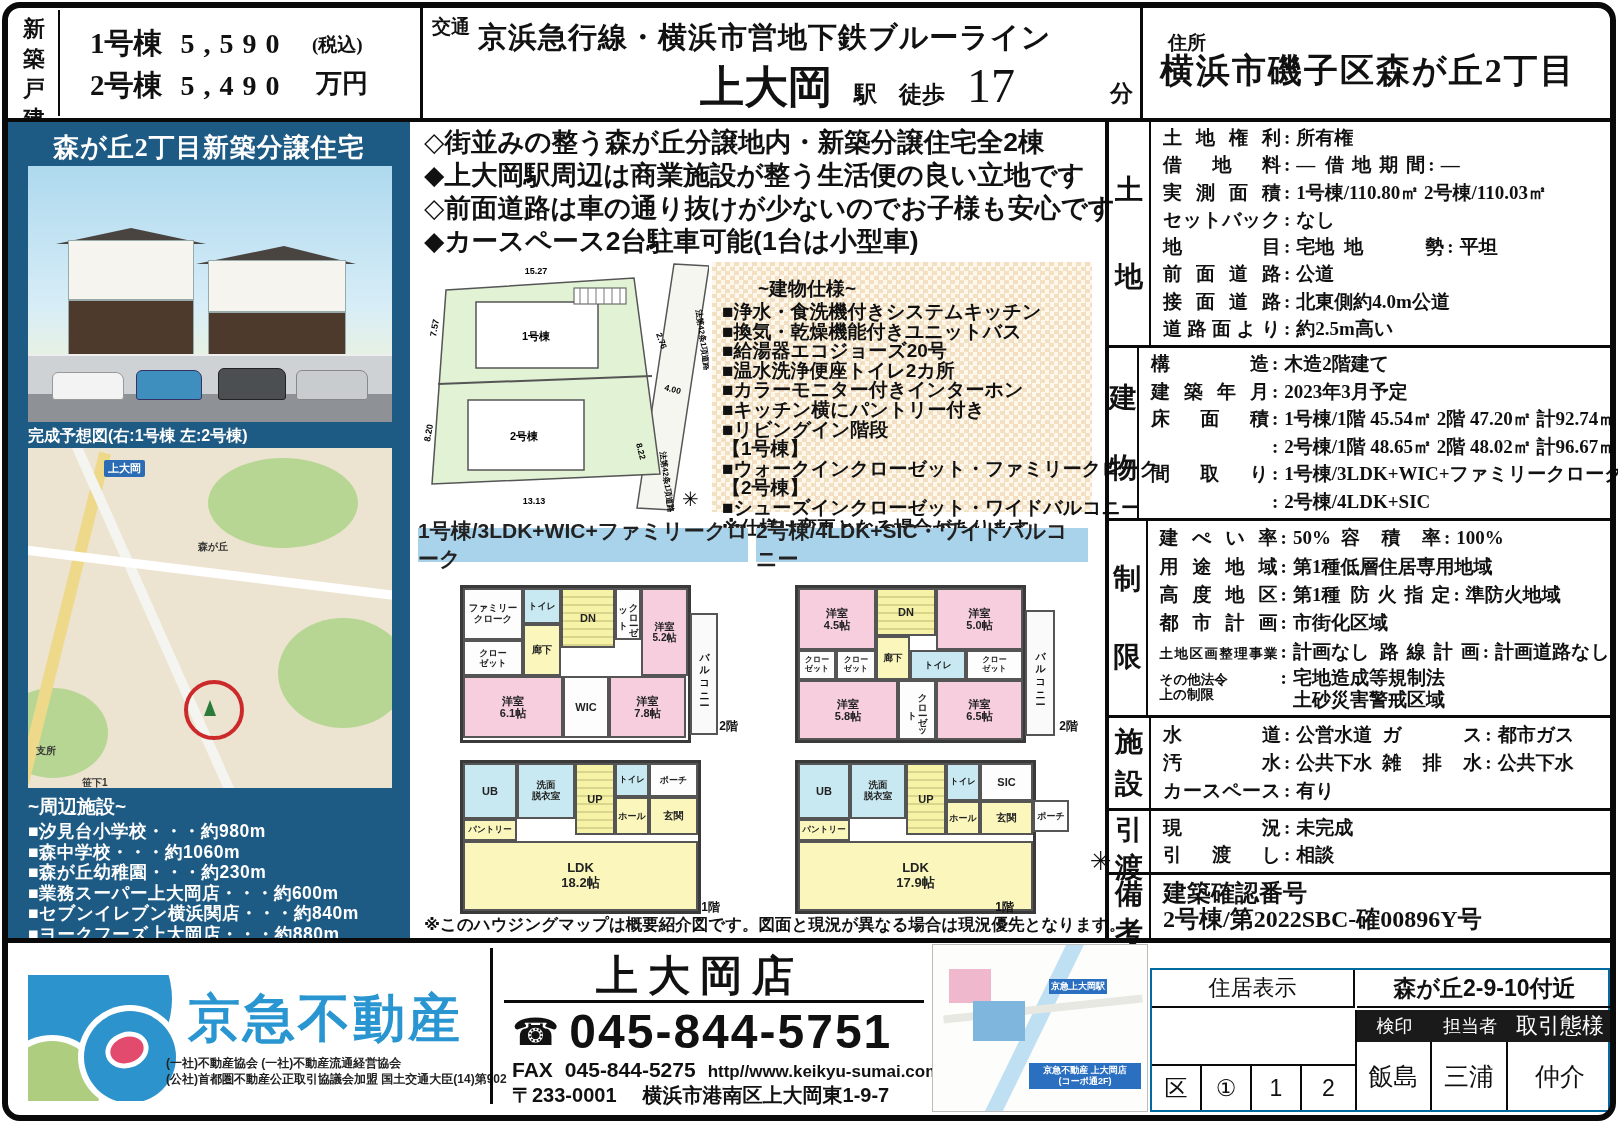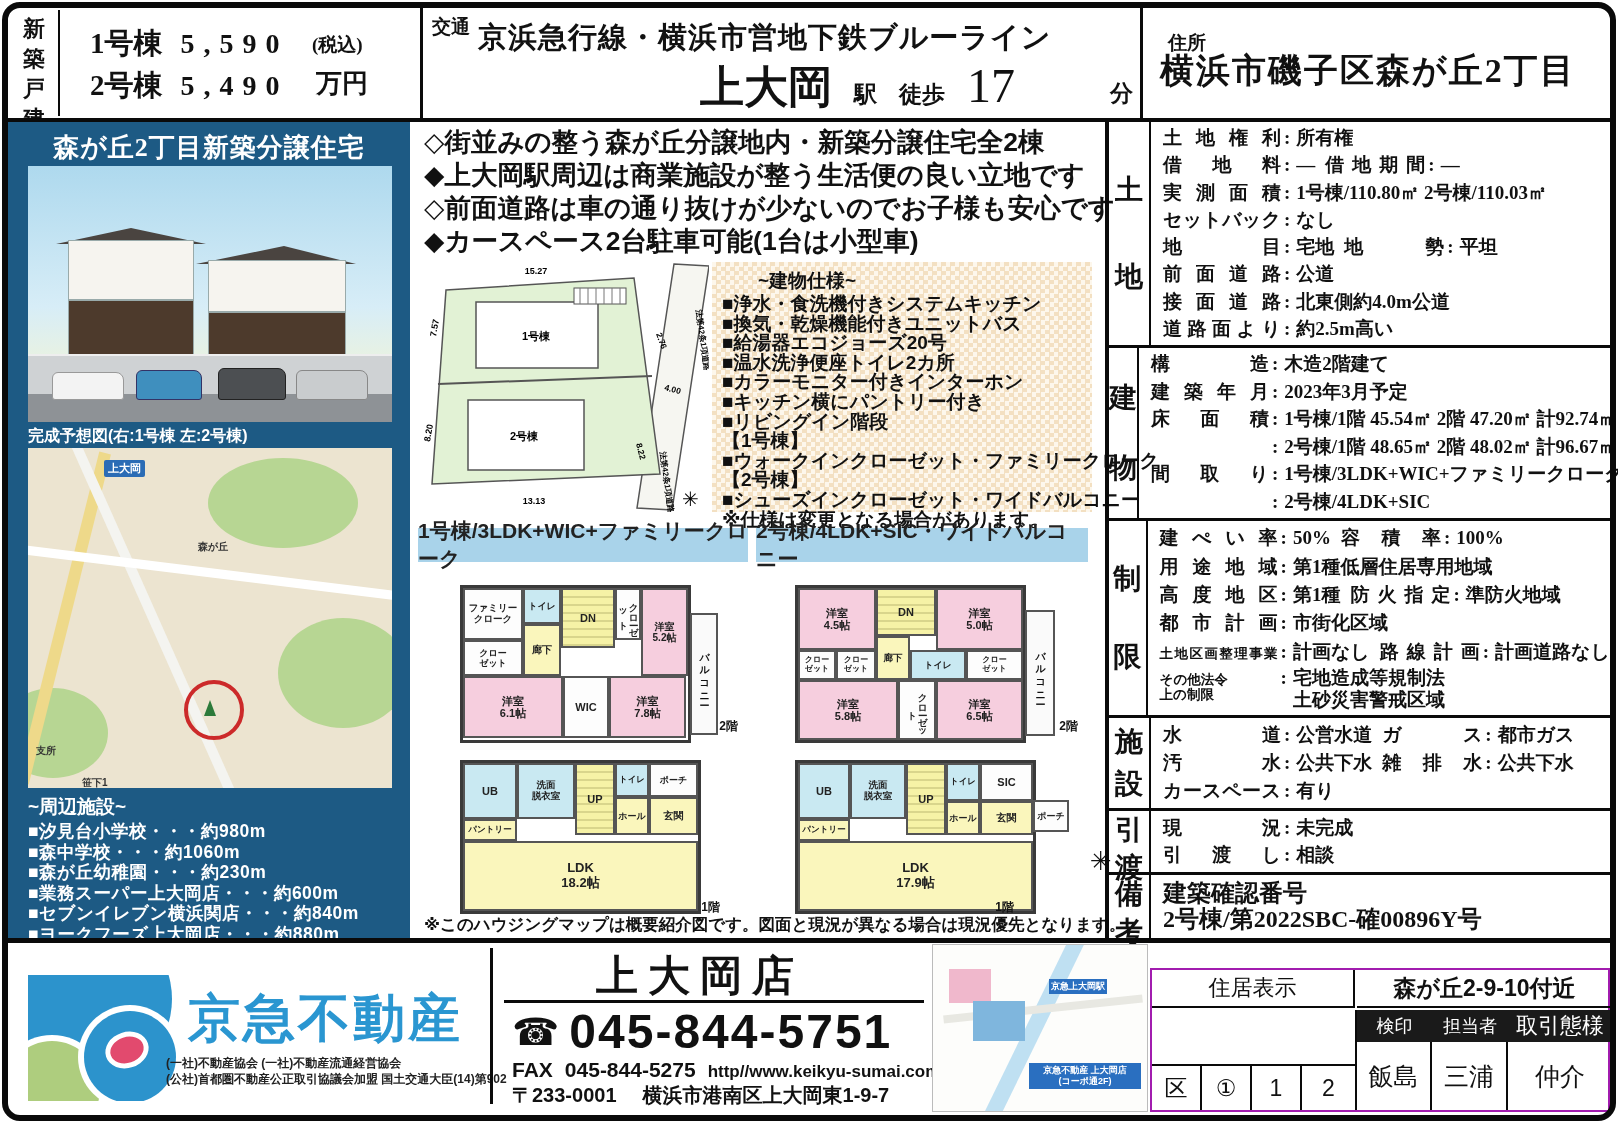--- a/index.html
+++ b/index.html
@@ -41,21 +41,21 @@
   .car{position:absolute;border-radius:6px 8px 3px 3px;}
   .blob{position:absolute;background:#b7d693;border-radius:50%;}
   .road-y{position:absolute;background:#eed98a;}
   .chip{position:absolute;background:#2b6cb5;color:#fff;font-size:11px;font-weight:bold;padding:1px 4px;border-radius:2px;}
   .maplabel{position:absolute;font-size:10px;color:#333;font-weight:bold;}
   .ring{position:absolute;width:52px;height:52px;border:4px solid #cc2a2a;border-radius:50%;}
 
   
   .bullets{left:424px;top:126px;width:676px;}
   .bullet-item{font-size:26.5px;font-weight:bold;line-height:33px;letter-spacing:0px;white-space:nowrap;}
-  .specsbox{left:712px;top:262px;width:380px;height:250px;padding:6px 10px;box-sizing:border-box;
+  .specsbox{left:712px;top:262px;width:380px;height:250px;padding:14px 10px;box-sizing:border-box;
      background-image:conic-gradient(#f3e0c2 25%,#fdf7ec 0 50%,#f3e0c2 0 75%,#fdf7ec 0);background-size:9px 9px;}
   .spec-title{font-size:19px;font-weight:bold;}
   .spec-item{font-size:19px;font-weight:bold;line-height:19.6px;white-space:nowrap;}
   .plan-head{top:528px;height:34px;background:#a9d3ea;display:flex;align-items:center;justify-content:center;
      font-size:21px;font-weight:bold;color:#222;}
   .plan{background:#fff;}
   .plan-body{position:absolute;border:3px solid #3a3a3a;background:#fff;}
   .room{position:absolute;border:2px solid #555;box-sizing:border-box;display:flex;align-items:center;justify-content:center;
      text-align:center;font-size:11px;font-weight:bold;white-space:pre-line;line-height:1.12;color:#222;}
   .r-pink{background:#f6cede;}
@@ -89,21 +89,21 @@
   .sec-3{height:93px;} .sec-4{height:64px;} .sec-5{height:66px;}
 
   
   .logo-name{font-size:52px;font-weight:900;color:#2a96d1;letter-spacing:3px;}
   .assoc{font-size:12px;font-weight:bold;line-height:15px;color:#222;}
   .office-name{font-size:42px;font-weight:bold;letter-spacing:10px;}
   .phone{font-size:48px;letter-spacing:2px;font-weight:bold;}
   .fax-line{font-size:21px;font-weight:bold;}
   .url{font-size:17px;font-weight:bold;}
   .postal-line{font-size:20px;font-weight:bold;}
-  .fbox{border:2px solid #a21caf;box-sizing:border-box;}
+  .fbox{border:2px solid #0369a1;box-sizing:border-box;}
   .fcell{display:flex;align-items:center;justify-content:center;box-sizing:border-box;}
   .blackrow{background:#1a1a1a;color:#fff;}
   .thumb-box{position:absolute;background:#2a6fc0;color:#fff;font-size:9px;font-weight:bold;text-align:center;
      white-space:pre-line;line-height:1.2;padding:2px;}
 </style>
 </head>
 <body>
 
 <div id="page">
 

